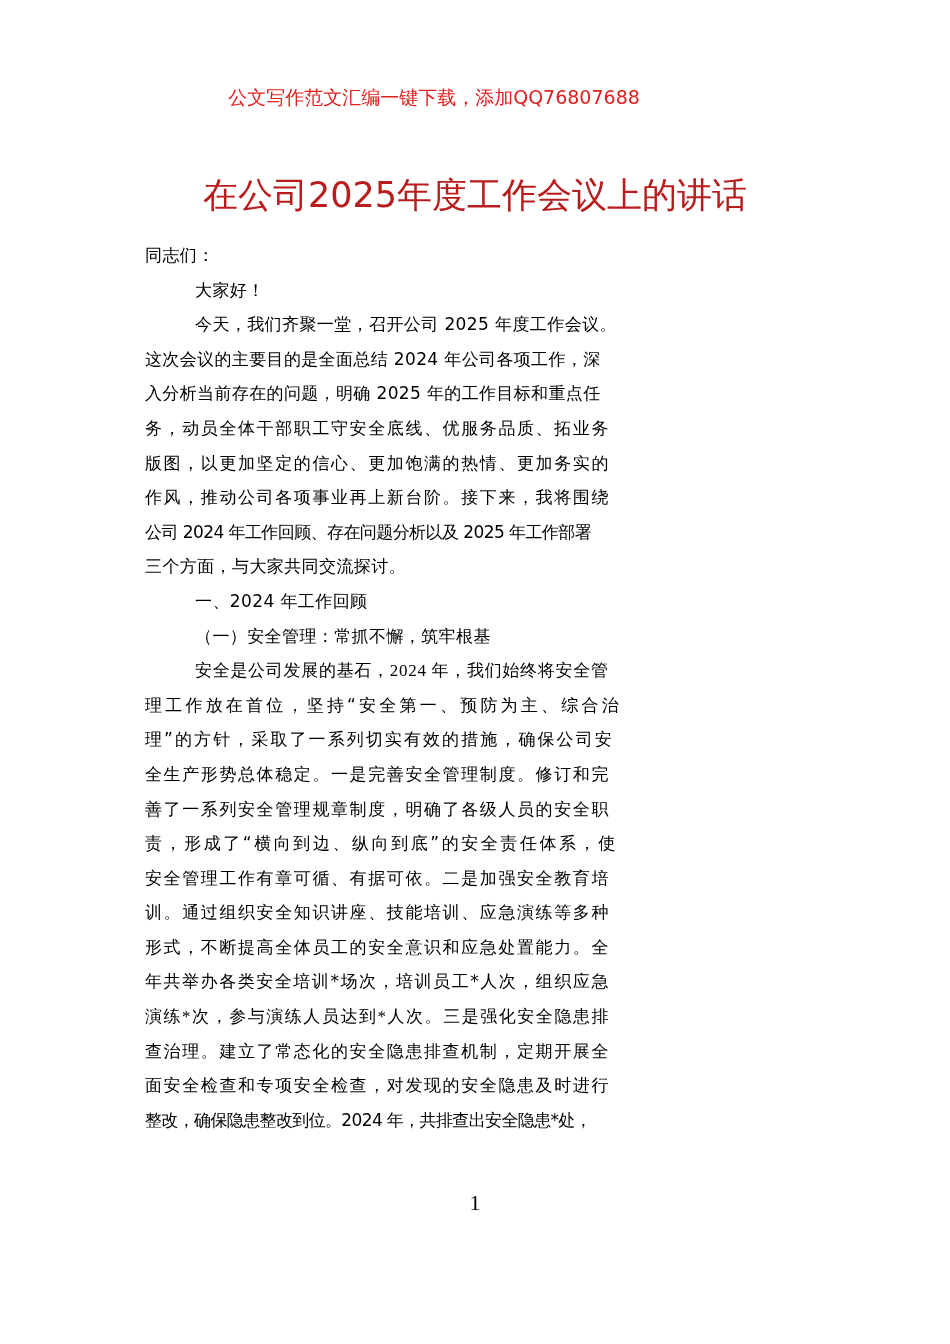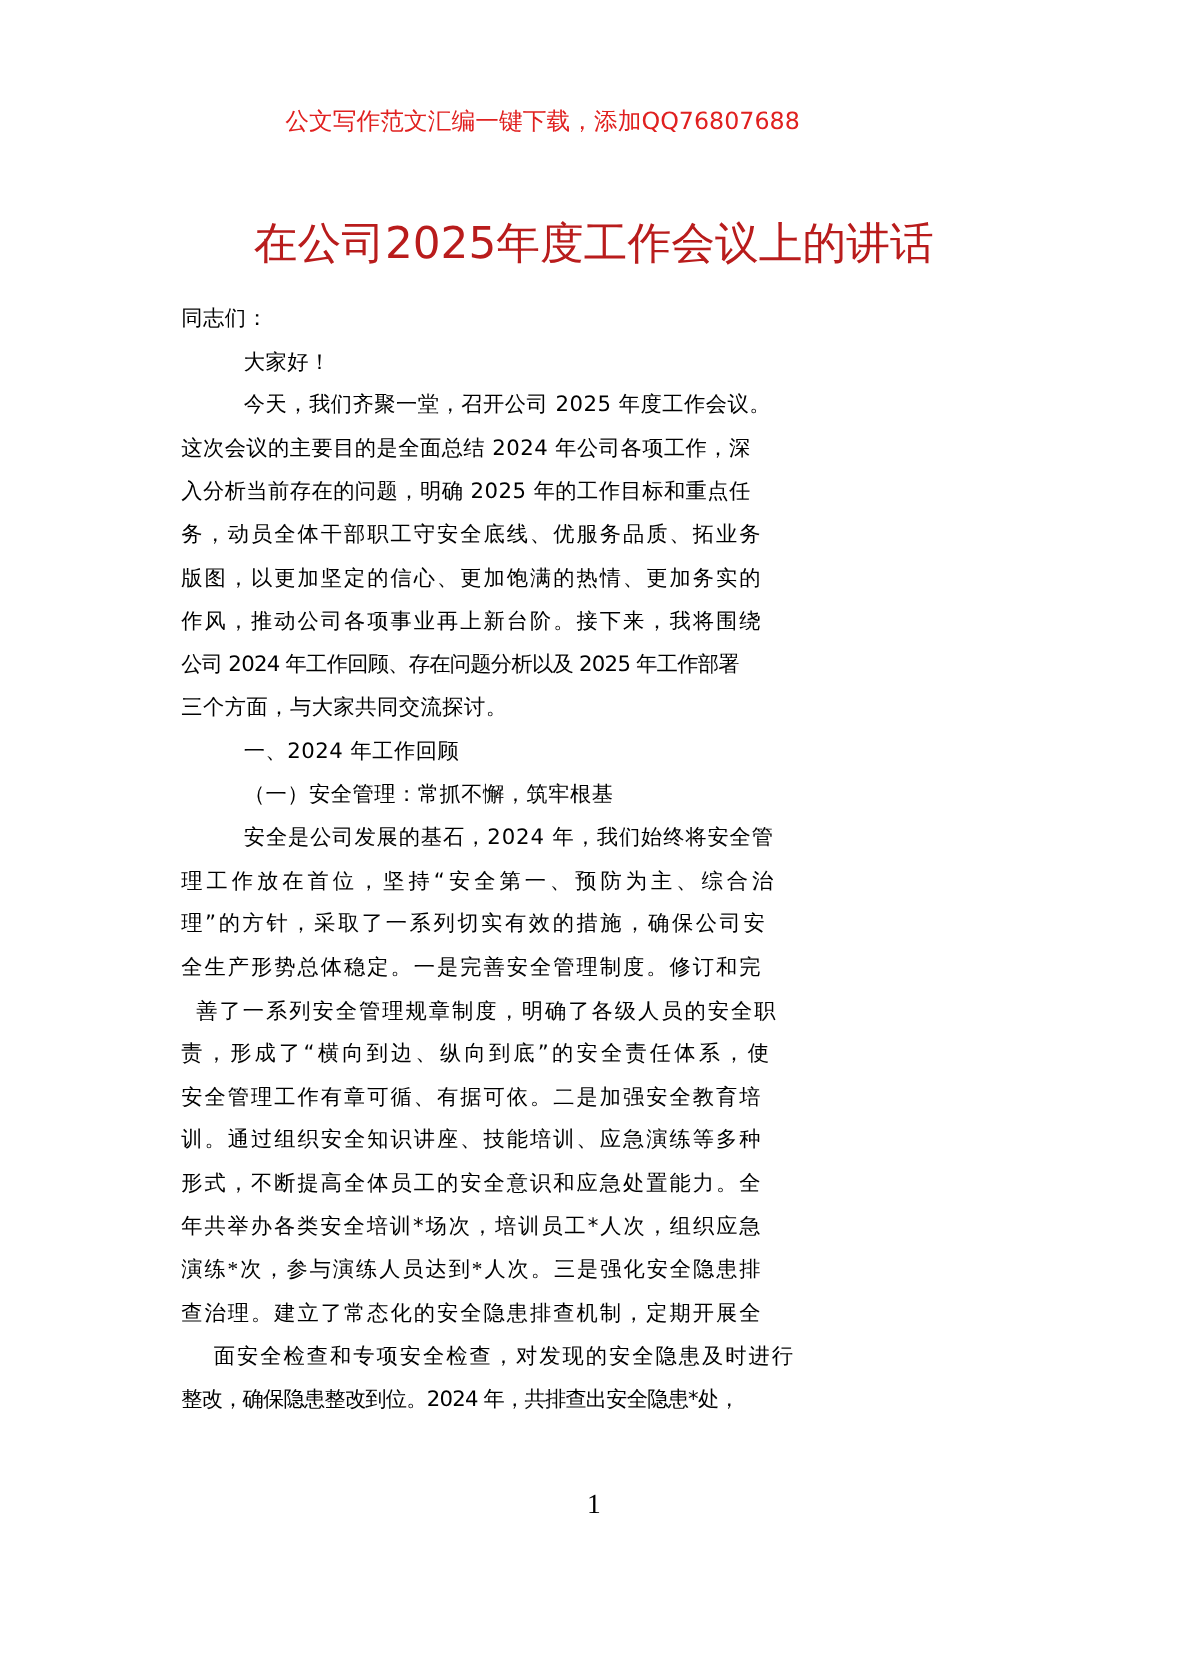--- a/index.html
+++ b/index.html
@@ -28,29 +28,29 @@
   <div class="line indent">今天，我们齐聚一堂，召开公司 2025 年度工作会议。</div>
   <div class="line"><span style="display: inline-block; letter-spacing: 0.361207px;">这次会议的主要目的是全面总结 2024 年公司各项工作，深</span></div>
   <div class="line"><span style="display: inline-block; letter-spacing: 0.361207px;">入分析当前存在的问题，明确 2025 年的工作目标和重点任</span></div>
   <div class="line"><span style="display: inline-block; letter-spacing: 1.6px;">务，动员全体干部职工守安全底线、优服务品质、拓业务</span></div>
   <div class="line"><span style="display: inline-block; letter-spacing: 1.6px;">版图，以更加坚定的信心、更加饱满的热情、更加务实的</span></div>
   <div class="line"><span style="display: inline-block; letter-spacing: 1.6px;">作风，推动公司各项事业再上新台阶。接下来，我将围绕</span></div>
   <div class="line"><span style="display: inline-block; letter-spacing: -0.576799px;">公司 2024 年工作回顾、存在问题分析以及 2025 年工作部署</span></div>
   <div class="line">三个方面，与大家共同交流探讨。</div>
   <div class="line indent">一、2024 年工作回顾</div>
   <div class="line indent">（一）安全管理：常抓不懈，筑牢根基</div>
-  <div class="line indent"><span style="display: inline-block; letter-spacing: 0.708293px;">安全是公司发展的基石，2024 年，我们始终将安全管</span></div>
+  <div class="line indent"><span style="display: inline-block; letter-spacing: 0.708293px; font-family: Liberation Serif, serif;">安全是公司发展的基石，2024 年，我们始终将安全管</span></div>
   <div class="line"><span style="display: inline-block; letter-spacing: 3.2099px;">理工作放在首位，坚持“安全第一、预防为主、综合治</span></div>
   <div class="line"><span style="display: inline-block; letter-spacing: 2.08188px;">理”的方针，采取了一系列切实有效的措施，确保公司安</span></div>
   <div class="line"><span style="display: inline-block; letter-spacing: 1.6px;">全生产形势总体稳定。一是完善安全管理制度。修订和完</span></div>
-  <div class="line"><span style="display: inline-block; letter-spacing: 1.6px; margin-left: 12px;">善了一系列安全管理规章制度，明确了各级人员的安全职</span></div>
+  <div class="line"><span style="display: inline-block; letter-spacing: 1.6px;">善了一系列安全管理规章制度，明确了各级人员的安全职</span></div>
   <div class="line"><span style="display: inline-block; letter-spacing: 2.56375px;">责，形成了“横向到边、纵向到底”的安全责任体系，使</span></div>
   <div class="line"><span style="display: inline-block; letter-spacing: 1.6px;">安全管理工作有章可循、有据可依。二是加强安全教育培</span></div>
   <div class="line"><span style="display: inline-block; letter-spacing: 1.6px;">训。通过组织安全知识讲座、技能培训、应急演练等多种</span></div>
   <div class="line"><span style="display: inline-block; letter-spacing: 1.6px;">形式，不断提高全体员工的安全意识和应急处置能力。全</span></div>
   <div class="line"><span style="display: inline-block; letter-spacing: 1.53822px;">年共举办各类安全培训*场次，培训员工*人次，组织应急</span></div>
   <div class="line"><span style="display: inline-block; letter-spacing: 1.53822px; font-family: Liberation Serif, serif;">演练*次，参与演练人员达到*人次。三是强化安全隐患排</span></div>
   <div class="line"><span style="display: inline-block; letter-spacing: 1.6px;">查治理。建立了常态化的安全隐患排查机制，定期开展全</span></div>
-  <div class="line"><span style="display: inline-block; letter-spacing: 1.6px; margin-left: 26px;">面安全检查和专项安全检查，对发现的安全隐患及时进行</span></div>
+  <div class="line"><span style="display: inline-block; letter-spacing: 1.6px;">面安全检查和专项安全检查，对发现的安全隐患及时进行</span></div>
   <div class="line"><span style="display: inline-block; letter-spacing: -0.635937px; text-align: center;">整改，确保隐患整改到位。2024 年，共排查出安全隐患*处，</span></div>
 </div>
 
 <div class="page-num">1</div>
 
 </body></html>

